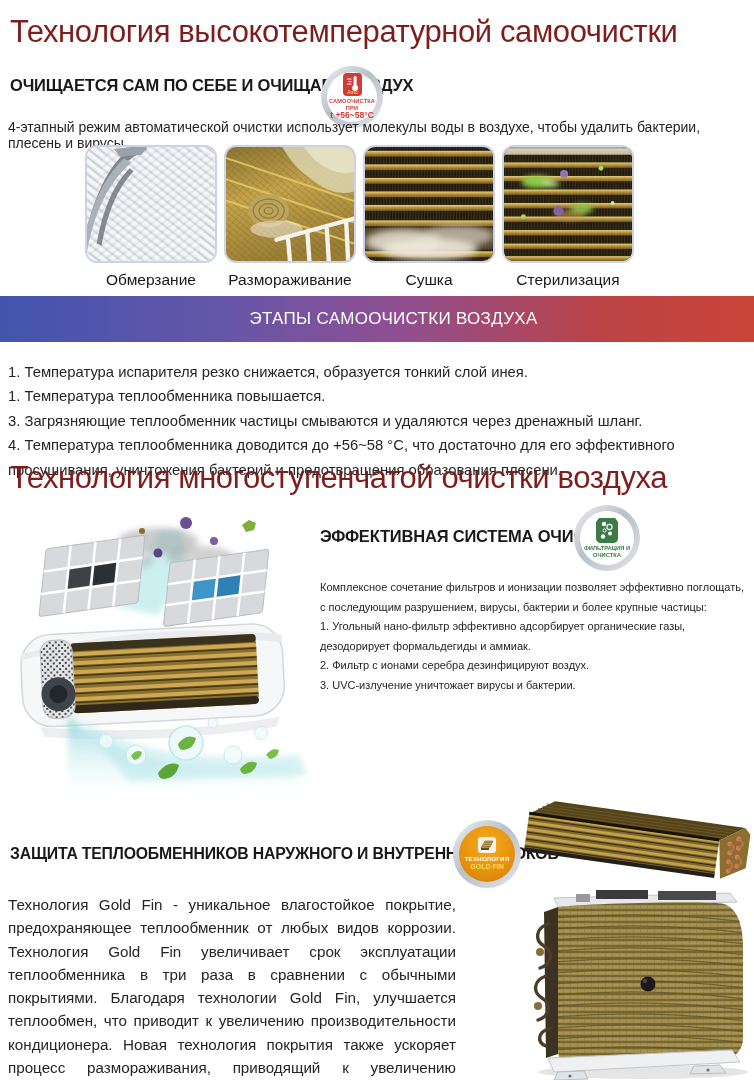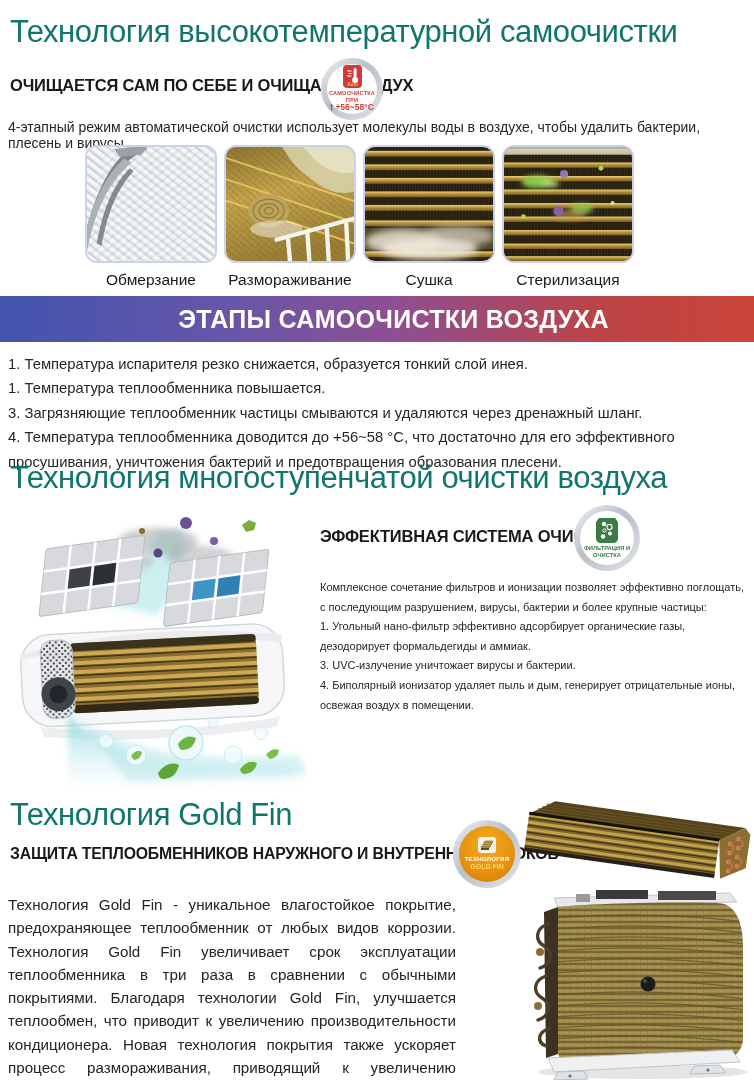--- a/index.html
+++ b/index.html
@@ -1,19 +1,19 @@
 <!DOCTYPE html>
 <html lang="ru"><head>
 <meta charset="utf-8">
 <style>
   html,body{margin:0;padding:0;background:#ffffff;}
   body{font-family:"Liberation Sans","DejaVu Sans",sans-serif;color:#272425;}
   .page{position:relative;width:754px;height:1080px;background:#fff;overflow:hidden;margin:0 auto;}
   .abs{position:absolute;}
-  .sec-title{font-size:31px;color:#0f766e;letter-spacing:-0.4px;white-space:nowrap;}
+  .sec-title{font-size:31px;color:#7f1d1d;letter-spacing:-0.4px;white-space:nowrap;}
   .subhead{font-size:16.5px;font-weight:bold;color:#1b1819;letter-spacing:-0.2px;white-space:nowrap;}
   .body-text{font-size:14px;color:#272425;}
   
   .badge-outer{border-radius:50%;background:linear-gradient(135deg,#eef1f4 0%,#b9c0c8 45%,#e2e6ea 100%);
     box-sizing:border-box;padding:6px;}
   .badge-inner{border-radius:50%;background:#fff;width:100%;height:100%;box-sizing:border-box;
     display:flex;flex-direction:column;align-items:center;justify-content:center;text-align:center;line-height:1.15;}
   .badge-red-line1{font-size:5.6px;font-weight:bold;color:#d23c38;margin-top:2px;letter-spacing:0.2px;}
   .badge-red-line2{font-size:8.5px;font-weight:bold;color:#d23c38;}
   .badge-green-line{font-size:5.8px;font-weight:bold;color:#3c7a46;margin-top:2px;}
@@ -23,36 +23,36 @@
   
   .cards{display:flex;gap:7px;}
   .card{width:132px;}
   .card-img{width:132px;height:118px;border:2px solid #ccd2ea;border-radius:12px;overflow:hidden;
     box-sizing:border-box;background:#fff;}
   .card-img svg{display:block;width:100%;height:100%;}
   .card-caption{margin-top:8px;text-align:center;font-size:15.5px;color:#1b1819;}
   
   .banner{width:754px;height:46px;display:flex;align-items:center;justify-content:center;
     background:linear-gradient(90deg,#4254ae 0%,#6656a8 30%,#8e4f93 52%,#bc4345 80%,#ca4538 100%);}
-  .banner-text{color:#fff;font-size:25px;font-weight:bold;letter-spacing:0.3px;margin-left:33px;}
+  .banner-text{color:#fff;font-size:17px;font-weight:normal;letter-spacing:0.3px;margin-left:33px;}
   .steps{line-height:24.4px;font-size:14.8px;}
   .p2{line-height:19.6px;font-size:11px;}
   .p3{line-height:23.3px;font-size:15.2px;text-align:justify;}
   .illus svg{display:block;width:100%;height:100%;}
 </style>
 </head>
 <body>
 
 <div class="page">
 
   <div class="abs sec-title" style="left:10px;top:14px;">Технология высокотемпературной самоочистки</div>
 
   <div class="abs subhead" style="left:10px;top:76px;">ОЧИЩАЕТСЯ САМ ПО СЕБЕ И ОЧИЩАЕТ ВОЗДУХ</div>
 
-  <div class="abs badge-outer" style="left:321px;top:58px;width:62px;height:62px;">
+  <div class="abs badge-outer" style="left:321px;top:66px;width:62px;height:62px;">
     <div class="badge-inner">
       <svg width="19" height="23" viewBox="0 0 19 23">
         <rect x="0" y="0" width="19" height="23" rx="4" fill="#d23c38"></rect>
         <rect x="10.6" y="3" width="3" height="10" rx="1.5" fill="#fff"></rect>
         <circle cx="12.1" cy="15" r="3" fill="#fff"></circle>
         <line x1="4" y1="6" x2="8.5" y2="6" stroke="#fff" stroke-width="1"></line>
         <line x1="5.5" y1="8.5" x2="8.5" y2="8.5" stroke="#fff" stroke-width="1"></line>
         <line x1="4" y1="11" x2="8.5" y2="11" stroke="#fff" stroke-width="1"></line>
         <text x="9.5" y="21.4" font-size="4.6" fill="#f5c84d" text-anchor="middle" font-family="Liberation Sans, sans-serif" font-weight="bold">Auto</text>
       </svg>
@@ -201,21 +201,21 @@
         </svg>
       </div>
       <div class="card-caption">Стерилизация</div>
     </div>
   </div>
 
   <div class="abs banner" style="left:0;top:296px;">
     <span class="banner-text">ЭТАПЫ САМООЧИСТКИ ВОЗДУХА</span>
   </div>
 
-  <div class="abs steps" style="left:8px;top:352px;width:746px;">
+  <div class="abs steps" style="left:8px;top:360px;width:746px;">
     <div>1. Температура испарителя резко снижается, образуется тонкий слой инея.</div>
     <div>1. Температура теплообменника повышается.</div>
     <div>3. Загрязняющие теплообменник частицы смываются и удаляются через дренажный шланг.</div>
     <div>4. Температура теплообменника доводится до +56~58 °С, что достаточно для его эффективного просушивания, уничтожения бактерий и предотвращения образования плесени.</div>
   </div>
 
   <div class="abs sec-title" style="left:10px;top:460px;">Технология многоступенчатой очистки воздуха</div>
 
   <div class="abs illus" style="left:8px;top:503px;width:300px;height:290px;">
     <svg viewBox="0 0 300 290">
@@ -323,25 +323,24 @@
         <circle cx="7" cy="18.5" r="2.2" fill="#fff"></circle>
       </svg>
       <div class="badge-green-line">ФИЛЬТРАЦИЯ И</div>
       <div class="badge-green-line" style="margin-top:0;">ОЧИСТКА</div>
     </div>
   </div>
 
   <div class="abs p2" style="left:320px;top:578px;width:430px;">
     <div>Комплексное сочетание фильтров и ионизации позволяет эффективно поглощать, с последующим разрушением, вирусы, бактерии и более крупные частицы:</div>
     <div>1. Угольный нано-фильтр эффективно адсорбирует органические газы, дезодорирует формальдегиды и аммиак.</div>
+    <div>2. Фильтр с ионами серебра дезинфицируют воздух.</div>
     <div>3. UVC-излучение уничтожает вирусы и бактерии.</div>
-    <div>4. Биполярный ионизатор удаляет пыль и дым, генерирует отрицательные ионы, освежая воздух в помещении.</div>
-  </div>
-
-  <div class="abs sec-title" style="left:10px;top:797px;">Технология Gold Fin</div>
+  </div>
+
 
   <div class="abs subhead" style="left:10px;top:845px;font-size:15.8px;">ЗАЩИТА ТЕПЛООБМЕННИКОВ НАРУЖНОГО И ВНУТРЕННЕГО БЛОКОВ</div>
 
   <div class="abs badge-outer badge-orange" style="left:453px;top:820px;width:68px;height:68px;">
     <div class="badge-inner">
       <svg width="18" height="16" viewBox="0 0 18 16">
         <rect x="0" y="0" width="18" height="16" rx="3" fill="#f7f3e8"></rect>
         <path d="M3,11 L7,4 15,4 11,11 Z" fill="#c9a44c" stroke="#8a6f2f" stroke-width=".7"></path>
         <line x1="4.5" y1="9.5" x2="13" y2="9.5" stroke="#8a6f2f" stroke-width=".7"></line>
         <line x1="5.5" y1="7.5" x2="14" y2="7.5" stroke="#8a6f2f" stroke-width=".7"></line>

